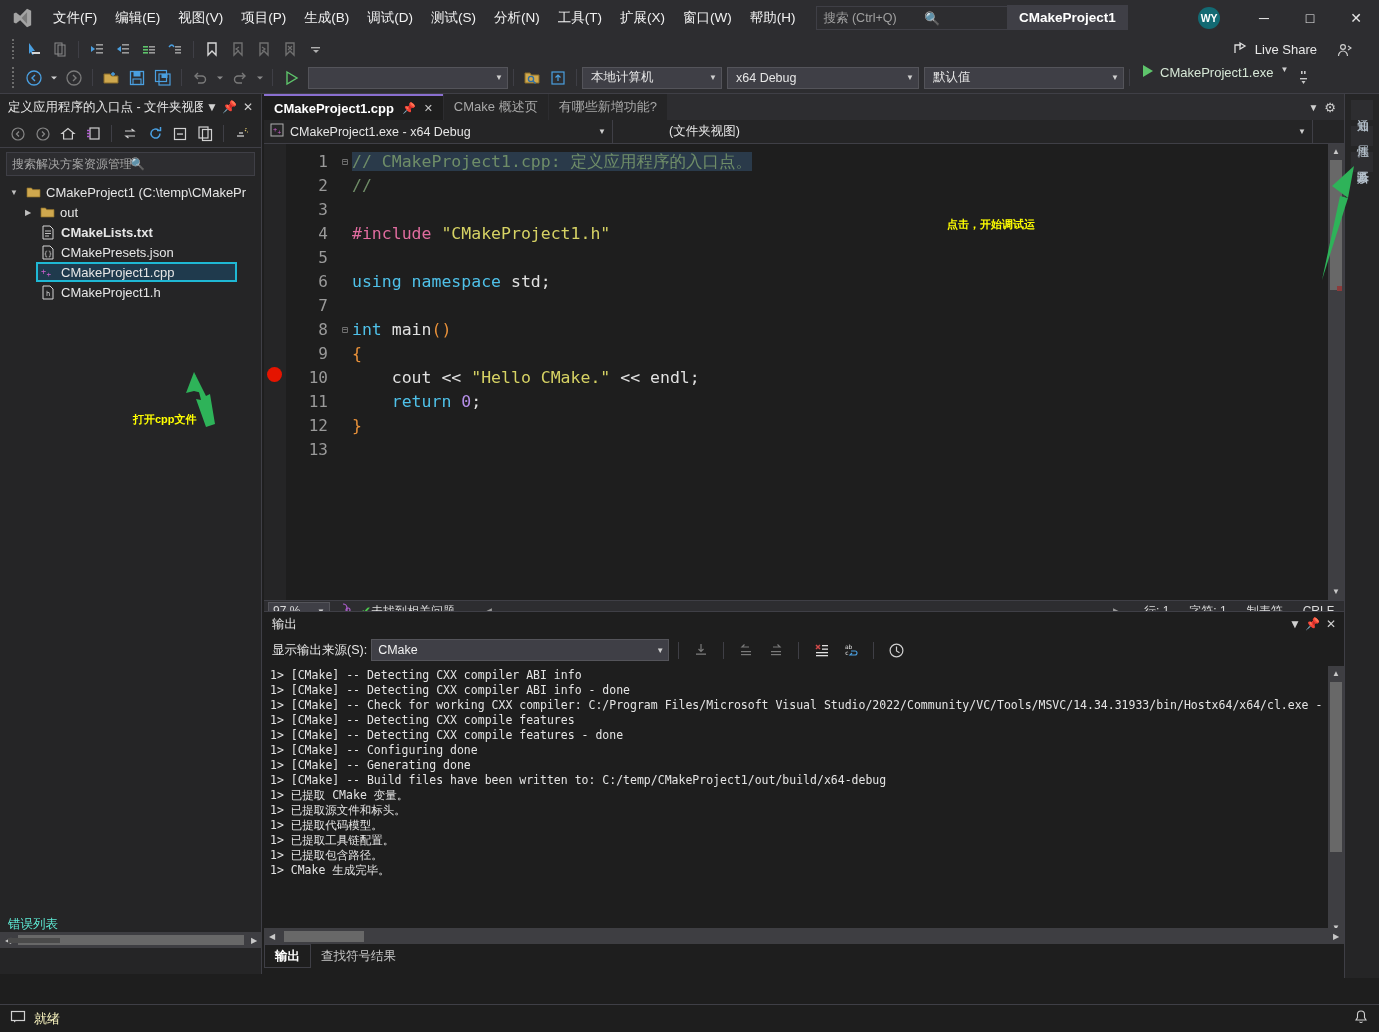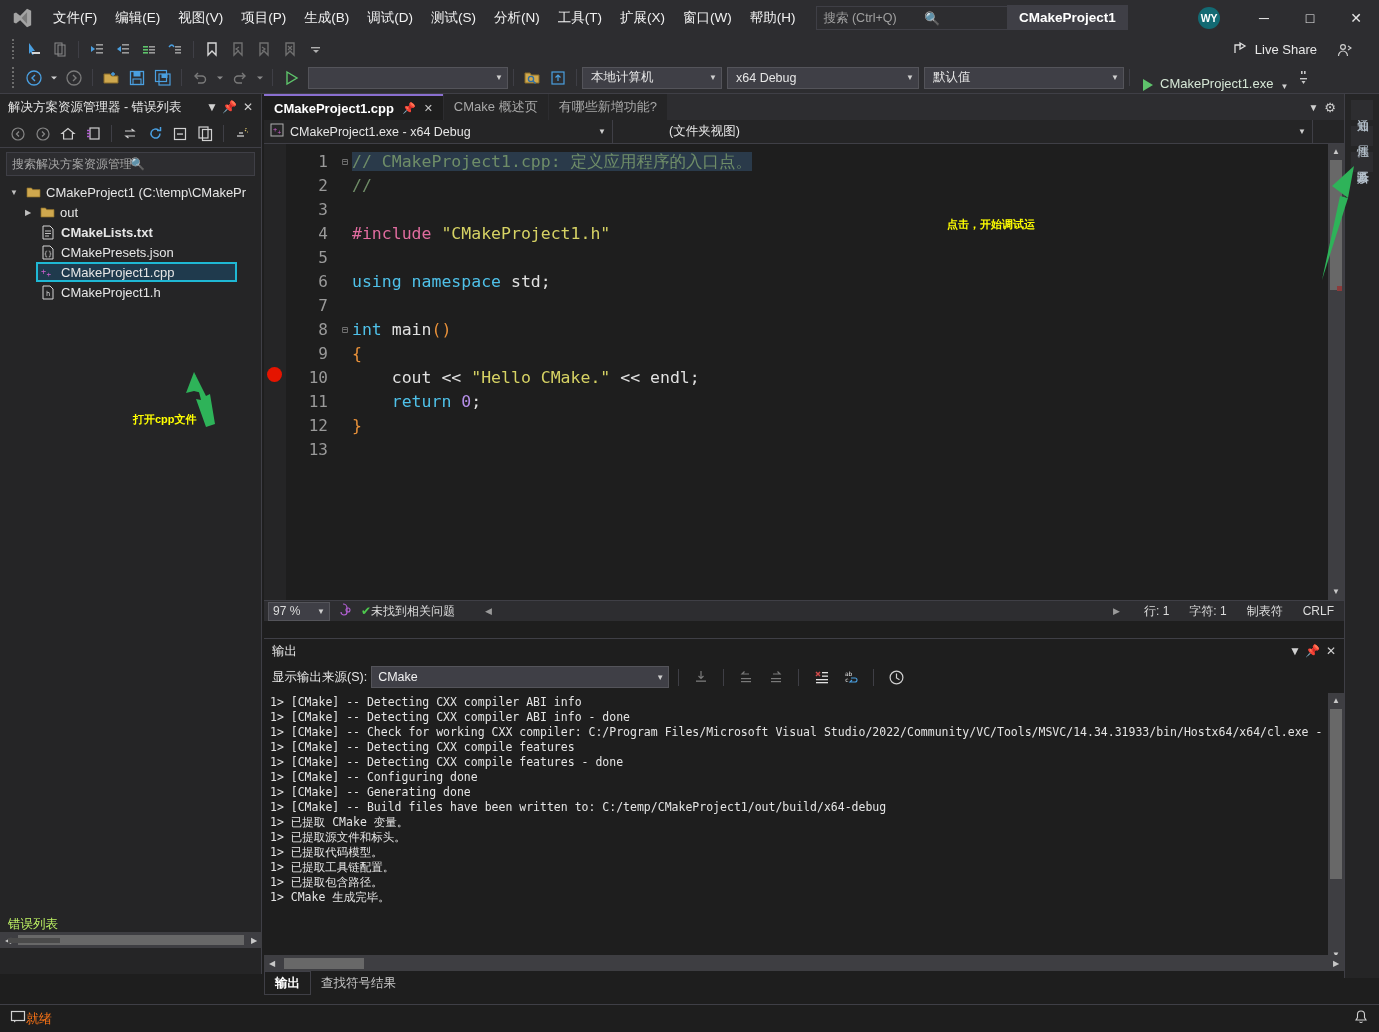--- a/index.html
+++ b/index.html
@@ -38,21 +38,21 @@
   .livesh{position:absolute;right:62px;top:0;height:26px;display:flex;align-items:center;gap:6px;color:#e8e8e8;font-size:13px;}
   .ls-ico{font-size:14px;color:#ddd;}
   .lsend{position:absolute;right:22px;top:3px;}
 
   
   .tb2{height:32px;background:#2d2d30;display:flex;align-items:center;border-bottom:1px solid #3f3f46;}
   .combo{height:22px;background:#3f3f46;border:1px solid #54545a;display:flex;align-items:center;
     padding:0 4px 0 8px;color:#e6e6e6;font-size:12.5px;}
   .combo .cv{flex:1;white-space:nowrap;overflow:hidden;}
   .combo .carat{color:#cfcfcf;font-size:8px;margin-left:6px;}
-  .runbtn{display:flex;align-items:flex-end;gap:7px;padding:0 4px 0 8px;height:26px;color:#d6e7d6;font-size:13px;}
+  .runbtn{display:flex;align-items:flex-start;gap:7px;padding:0 4px 0 8px;height:26px;color:#d6e7d6;font-size:13px;}
   .ptri{width:0;height:0;border-left:10px solid #5ec46b;border-top:6px solid transparent;border-bottom:6px solid transparent;}
   .vdots{display:flex;flex-direction:column;align-items:center;justify-content:center;gap:1px;margin-left:6px;color:#c8c8c8;font-size:9px;line-height:6px;}
 
   
   .body{position:absolute;top:94px;left:0;width:1379px;height:910px;}
 
   
   .slnexp{position:absolute;left:0;top:0;width:262px;height:880px;background:#252526;border-right:1px solid #3f3f46;}
   .pane-hdr{height:26px;display:flex;align-items:center;padding:0 4px 0 8px;background:#252526;}
   .pane-hdr .t{flex:1;font-size:12.5px;color:#e6e6e6;white-space:nowrap;overflow:hidden;}
@@ -109,21 +109,21 @@
   .edit-vscroll .mark{position:absolute;right:2px;top:142px;width:5px;height:5px;background:#8b3b3b;}
   .ed-status{position:absolute;left:0;bottom:0;width:1080px;height:21px;background:#2d2d30;
     display:flex;align-items:center;font-size:12px;color:#dcdcdc;border-top:1px solid #3f3f46;}
   .zoomc{width:62px;height:19px;background:#3f3f46;border:1px solid #54545a;display:flex;align-items:center;padding:0 4px;margin-left:4px;}
   .zoomc .zv{flex:1;font-size:12px;}
   .st-ok{color:#4ec94e;font-size:12px;}
   .st-right{margin-left:auto;display:flex;align-items:center;}
   .st-cell{padding:0 10px;white-space:nowrap;}
 
   
-  .outpane{position:absolute;left:264px;top:544px;width:1080px;height:357px;background:#1e1e1e;border-top:1px solid #3f3f46;}
+  .outpane{position:absolute;left:264px;top:517px;width:1080px;height:357px;background:#1e1e1e;border-top:1px solid #3f3f46;}
   .out-hdr{height:24px;display:flex;align-items:center;padding:0 4px 0 8px;}
   .out-hdr .t{flex:1;font-size:12.5px;color:#e6e6e6;}
   .out-hdr .b{width:18px;text-align:center;color:#d0d0d0;font-size:12px;}
   .out-tb{height:28px;display:flex;align-items:center;gap:4px;padding-left:8px;}
   .out-tb .lab{font-size:12.5px;color:#e6e6e6;}
   .out-combo{width:298px;height:22px;background:#3f3f46;border:1px solid #54545a;display:flex;align-items:center;padding:0 4px 0 6px;font-size:12.5px;}
   .out-combo .cv{flex:1;}
   .out-combo .carat{font-size:8px;color:#cfcfcf;}
   .out-ib{width:26px;height:22px;display:flex;align-items:center;justify-content:center;}
   .outlog{position:absolute;top:54px;left:0;width:1064px;height:270px;overflow:hidden;
@@ -139,25 +139,25 @@
   .otab{display:flex;align-items:center;padding:0 10px;font-size:12.5px;color:#c8c8c8;}
   .otab.active{background:#1e1e1e;color:#fff;font-weight:bold;border:1px solid #3f3f46;}
 
   
   .vtabs{position:absolute;left:1344px;top:0;width:35px;height:884px;background:#252526;border-left:1px solid #3f3f46;}
   .vtab{width:22px;margin:6px auto 0 auto;padding:10px 2px;background:#2d2d30;color:#b8c4cf;
     writing-mode:vertical-rl;font-size:12px;text-align:center;white-space:nowrap;}
 
   
   .errlist{position:absolute;left:0;bottom:28px;width:262px;height:30px;}
-  .errlist .t{font-size:12.5px;color:#bef264;padding-left:8px;}
+  .errlist .t{font-size:12.5px;color:#5eead4;padding-left:8px;}
   .errlist .ul{width:52px;height:5px;background:#4a4a4a;margin-left:8px;margin-top:5px;}
   .statusbar{position:absolute;left:0;bottom:0;width:1379px;height:28px;background:#1e1e1e;border-top:1px solid #3f3f46;
     display:flex;align-items:center;padding:0 10px;}
-  .statusbar .ready{display:flex;align-items:center;font-size:13px;color:#f97316;}
+  .statusbar .ready{display:flex;align-items:center;gap:8px;font-size:13px;color:#fef9c3;}
   .statusbar .bell{margin-left:auto;color:#d0d0d0;font-size:14px;}
 </style>
 </head>
 <body>
 
 <div id="app">
 
   <div class="titlebar">
     <div class="vs-logo">
       <svg viewBox="0 0 24 24">
@@ -425,21 +425,21 @@
           <rect x="2" y="9" width="7" height="1.4" fill="#c8c8c8"></rect>
           <path d="M5.5 15l-2-3h4z" fill="#c8c8c8"></path>
         </svg>
     </div>
   </div>
 
   <div class="body">
 
     <div class="slnexp">
       <div class="pane-hdr">
-        <div class="t">解决方案资源管理器 - 错误列表</div>
+        <div class="t">定义应用程序的入口点 - 文件夹视图</div>
         <div class="b">▼</div>
         <div class="b">📌</div>
         <div class="b">✕</div>
       </div>
       <div class="se-tb">
         <div class="i">
           <svg width="16" height="16" viewBox="0 0 16 16">
               <circle cx="8" cy="8" r="6" stroke="#858585" fill="none" stroke-width="1.2"></circle>
               <path d="M9 5.5L6.5 8 9 10.5" stroke="#858585" fill="none" stroke-width="1.3"></path>
             </svg>

